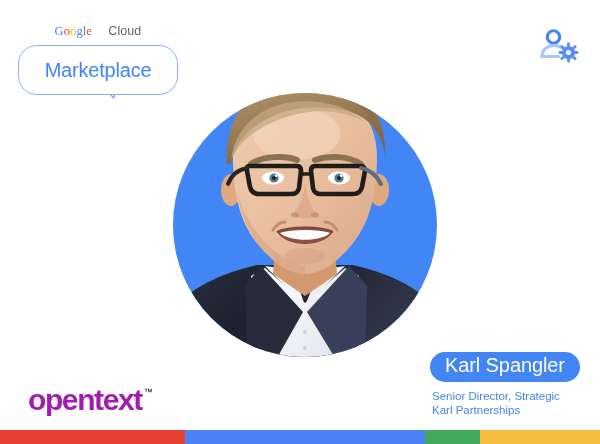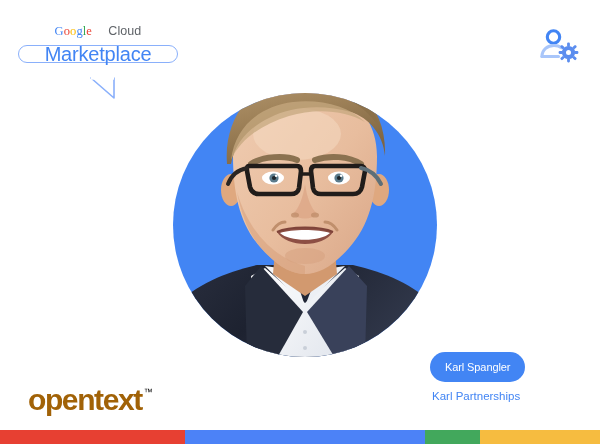--- a/index.html
+++ b/index.html
@@ -40,21 +40,21 @@
   #gcp-wordmark .cloud-word {
     color: #5f6368;
     margin-left: 13px;
   }
   #marketplace-pill-wrap {
     position: relative;
     margin-top: 7px;
   }
   #marketplace-pill {
     box-sizing: border-box;
-    height: 18px;
+    height: 50px;
     border: 1.6px solid #8ab0fb;
     border-radius: 19px;
     display: flex;
     align-items: center;
     justify-content: center;
     background: #ffffff;
     position: relative;
     z-index: 2;
   }
   #marketplace-label {
@@ -116,21 +116,21 @@
     width: 158px;
   }
   #name-pill {
     display: inline-block;
     background: #4285f4;
     border-radius: 15px;
     padding: 5px 15px 6px 15px;
   }
   #person-name {
     color: #ffffff;
-    font-size: 11px;
+    font-size: 20px;
     line-height: 17px;
     white-space: nowrap;
     letter-spacing: -0.1px;
   }
   #person-title {
     margin-top: 7px;
     margin-left: 2px;
     color: #4285f4;
     font-size: 11.5px;
     line-height: 14px;
@@ -139,21 +139,21 @@
 
   
   #opentext-logo {
     position: absolute;
     left: 28px;
     top: 385px;
     display: flex;
     align-items: flex-start;
   }
   #opentext-word {
-    color: #a16207;
+    color: #a21caf;
     font-size: 30px;
     line-height: 30px;
     font-weight: bold;
     letter-spacing: -1.4px;
   }
   #opentext-tm {
     color: #000000;
     font-size: 9px;
     line-height: 9px;
     margin-top: 3px;
@@ -323,20 +323,21 @@
         <circle cx="132" cy="288" r="2" fill="#c9cfd9"></circle>
       </g>
     </svg>
   </div>
 
   <div id="name-badge">
     <div id="name-pill">
       <span id="person-name">Karl Spangler</span>
     </div>
     <div id="person-title">
+      <div>Senior Director, Strategic</div>
       <div>Karl Partnerships</div>
     </div>
   </div>
 
   <div id="opentext-logo">
     <span id="opentext-word">opentext</span>
     <span id="opentext-tm">™</span>
   </div>
 
   <div id="color-bar">

